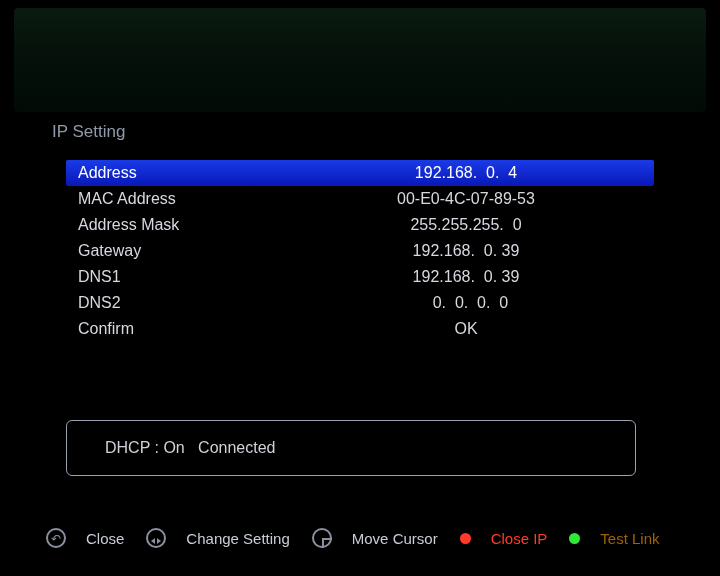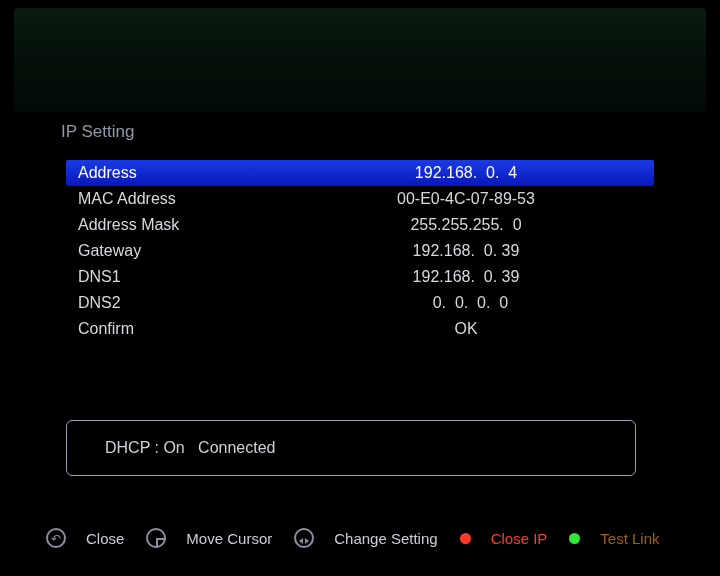--- a/index.html
+++ b/index.html
@@ -20,21 +20,21 @@
       height: 104px;
       background: linear-gradient(to bottom,
         rgba(20,60,35,0.45) 0%,
         rgba(10,35,20,0.5) 40%,
         rgba(5,20,12,0.5) 100%);
       border-radius: 4px;
     }
     .page-title {
       position: absolute;
       top: 122px;
-      left: 61px;
+      left: 52px;
       font-size: 17px;
       color: #929aaa;
       font-weight: normal;
     }
     .settings-list {
       position: absolute;
       top: 160px;
       left: 66px;
       right: 66px;
     }
@@ -180,31 +180,31 @@
 
 <div class="footer">
   <div class="footer-item">
     <span class="ring-icon">
         <span class="arrow-back"></span>
       </span>
     <span>Close</span>
   </div>
   <div class="footer-item">
     <span class="ring-icon">
+        <span class="lr"></span>
+      </span>
+    <span>Change Setting</span>
+  </div>
+  <div class="footer-item">
+    <span class="ring-icon">
         <span class="cross"></span>
       </span>
     <span>Move Cursor</span>
   </div>
   <div class="footer-item">
-    <span class="ring-icon">
-        <span class="lr"></span>
-      </span>
-    <span>Change Setting</span>
-  </div>
-  <div class="footer-item">
     <span class="dot" style="background:#ff3a2a"></span>
     <span class="txt-red">Close IP</span>
   </div>
   <div class="footer-item">
     <span class="dot" style="background:#2fe838"></span>
     <span class="txt-green">Test Link</span>
   </div>
 </div>
 
 </body></html>

